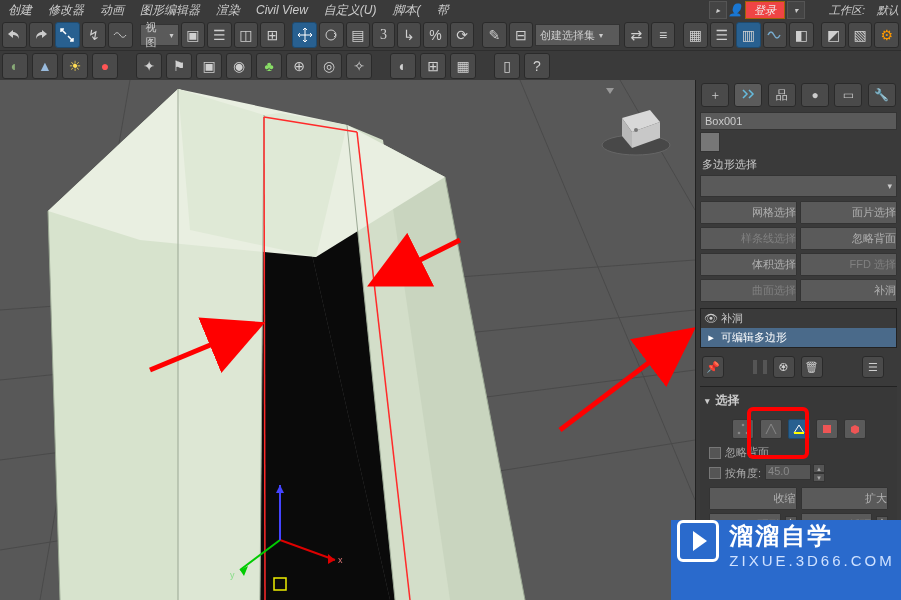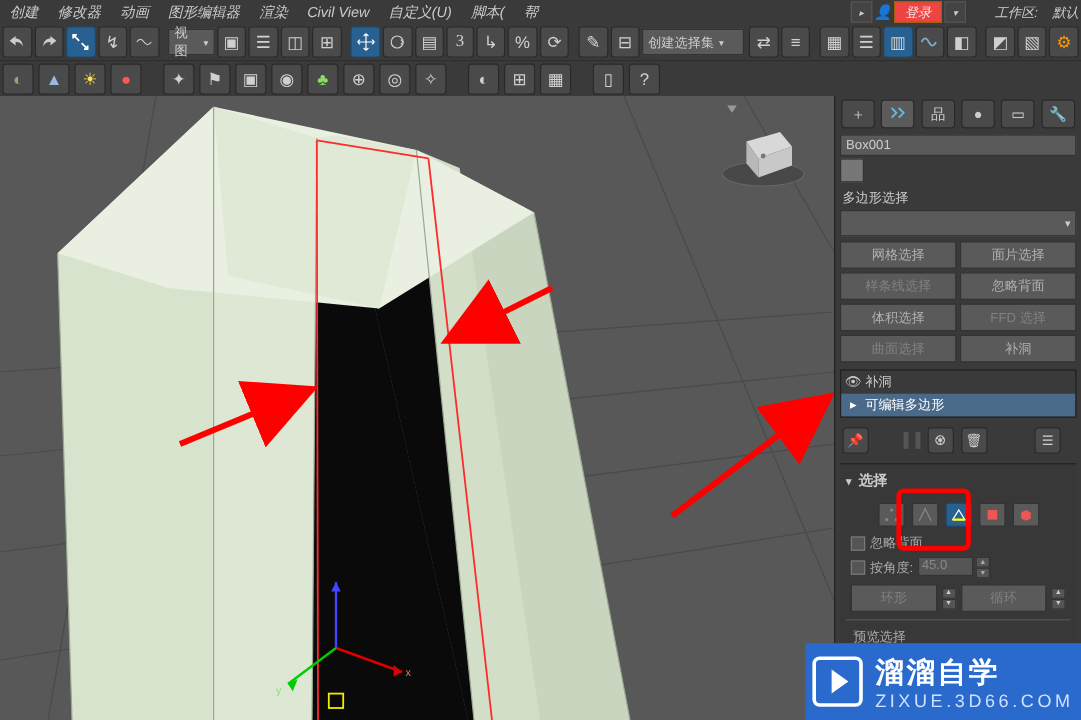--- a/index.html
+++ b/index.html
@@ -202,21 +202,21 @@
   .sel-grid {
     margin: 0 4px;
     display: grid;
     grid-template-columns: 1fr 1fr;
     gap: 3px;
   }
   .sel-btn {
     background: #5a5a5a;
     border: 1px solid #333;
     color: #b0b0b0;
-    text-align: center;
+    text-align: right;
     font-size: 11px;
     padding: 3px 0;
     border-radius: 1px;
   }
   .sel-btn.dim { color: #808080; }
 
   .stack-box {
     margin: 6px 4px 0 4px;
     background: #2a2a2a;
     border: 1px solid #222;
@@ -294,24 +294,23 @@
   .spin-arrow { width:10px; height:7px; background:#555; border:1px solid #333; font-size:6px; display:flex; align-items:center; justify-content:center; }
 
   .btn-pair { display:flex; gap:4px; margin:3px 6px; }
   .btn-pair .sel-btn { flex:1; }
 
   .watermark {
     position: absolute;
     right: 0;
     bottom: 0;
     width: 230px;
-    height: 64px;
+    height: 80px;
     background: #2a6acc;
     display: flex;
-    align-items: center;
     justify-content: center;
     gap: 10px;
     z-index: 50;
   }
   .watermark .play {
     width: 36px; height: 36px; border:3px solid #fff; border-radius:6px;
     display:flex; align-items:center; justify-content:center;
   }
   .watermark .play::before {
     content:''; display:block; width:0; height:0;
@@ -630,20 +629,24 @@
       <span>按角度:</span>
       <div class="spin">
         <div class="spin-input">45.0</div>
         <div class="spin-btns">
           <div class="spin-arrow">▲</div>
           <div class="spin-arrow">▼</div>
         </div>
       </div>
     </div>
 
+    <div class="btn-pair">
+      <div class="sel-btn">收缩</div>
+      <div class="sel-btn">扩大</div>
+    </div>
     <div class="btn-pair" style="align-items:center;">
       <div class="sel-btn dim" style="flex:1;">环形</div>
       <div class="spin-btns">
           <div class="spin-arrow">▲</div>
           <div class="spin-arrow">▼</div>
         </div>
       <div class="sel-btn dim" style="flex:1;">循环</div>
       <div class="spin-btns">
           <div class="spin-arrow">▲</div>
           <div class="spin-arrow">▼</div>

